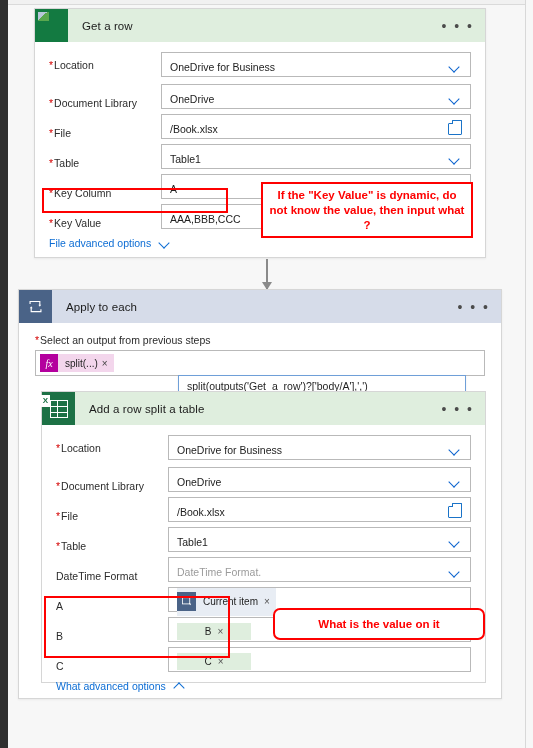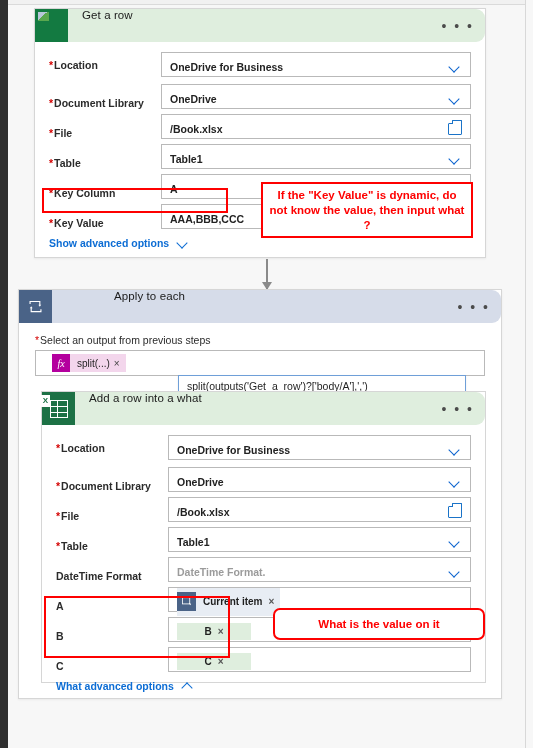--- a/index.html
+++ b/index.html
@@ -36,27 +36,26 @@
 
   
   .card {
     position: absolute;
     background: #ffffff;
     border: 1px solid #d6d6d6;
     box-shadow: 0 1px 2px rgba(0,0,0,.06);
   }
   .card-header {
     display: flex;
-    align-items: flex-start;
+    align-items: center;
     height: 33px;
     position: relative;
-    border-radius: 9px;
   }
   .card-header.green { background: #dfeede; }
-  .card-header.blue  { background: #d6dce9; gap: 48px; }
+  .card-header.blue  { background: #d6dce9; }
 
   .app-icon {
     width: 33px; height: 33px;
     flex: 0 0 33px;
     position: relative;
   }
   .icon-getrow {
     background: #137a41;
   }
   .icon-getrow::before {
@@ -115,21 +114,21 @@
     position: absolute;
     right: 11px; top: 50%;
     transform: translateY(-50%);
     font-size: 14px;
     letter-spacing: 2px;
     color: #4b4b4b;
     line-height: 6px;
   }
 
   
-  .card-body { padding: 8px 14px 12px 14px; font-weight: bold; }
+  .card-body { padding: 8px 14px 12px 14px; }
   .form-row {
     display: flex;
     align-items: center;
     height: 29px;
     margin-bottom: 0px;
   }
   .form-row + .form-row { margin-top: 1px; align-items: flex-end; }
   .field-label {
     width: 112px;
     flex: 0 0 112px;
@@ -263,21 +262,21 @@
     font-size: 10.5px;
     color: #2b2b2b;
     margin: 6px 0 4px 0;
   }
   .output-field {
     height: 26px;
     border: 1px solid #b9b9b9;
     background: #fff;
     display: flex;
     align-items: center;
-    padding: 0 16px;
+    padding: 0 4px;
   }
   .fx-token {
     display: inline-flex; align-items: center;
     height: 18px;
     background: #f3d6ec;
   }
   .fx-token .fx-ico {
     width: 18px; height: 18px;
     background: #b4009e;
     color: #fff;
@@ -422,21 +421,21 @@
       <div class="form-row">
         <div class="field-label">
           <span class="req">*</span><span>Key Value</span>
         </div>
         <div class="field-control">
           <span class="field-value">AAA,BBB,CCC</span>
         </div>
       </div>
 
       <div class="link-row">
-        <span>Show advanced options</span>
+        <span>File advanced options</span>
         <span class="lchev down"></span>
       </div>
     </div>
   </div>
 
   <div class="connector" style="left:266px; top:259px; height:30px;">
     <div class="stem"></div>
     <div class="head"></div>
   </div>
 
@@ -476,21 +475,21 @@
 
     <div class="nested-card" style="left:22px; top:101px; width:445px; height:292px;">
 
       <div class="card-header green">
         <div class="app-icon icon-excel">
           <span class="grid">
               <span class="vline"></span>
             </span>
           <span class="xmark">X</span>
         </div>
-        <div class="card-title">Add a row into a what</div>
+        <div class="card-title">Add a row split a table</div>
         <div class="ellipsis">• • •</div>
       </div>
 
       <div class="card-body">
 
         <div class="form-row">
           <div class="field-label">
             <span class="req">*</span><span>Location</span>
           </div>
           <div class="field-control">

